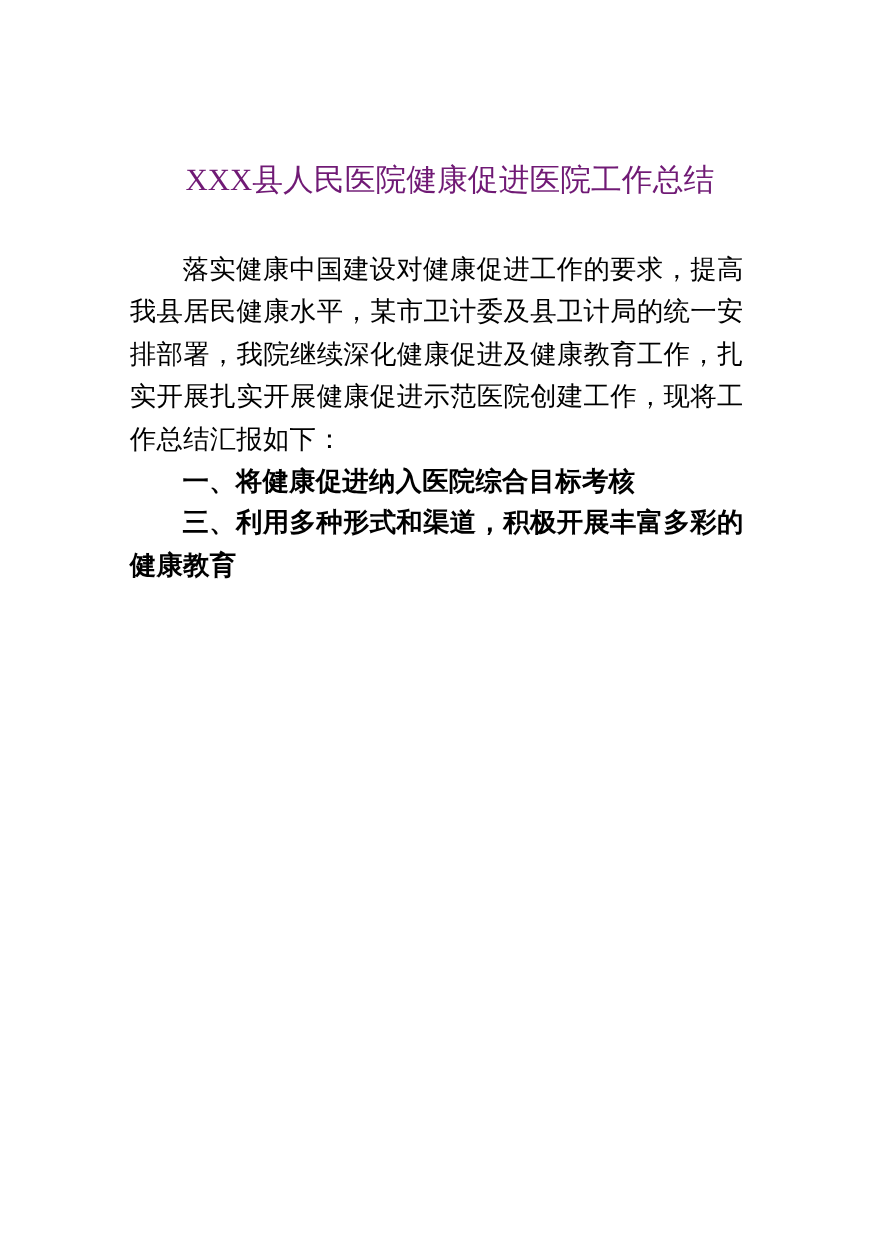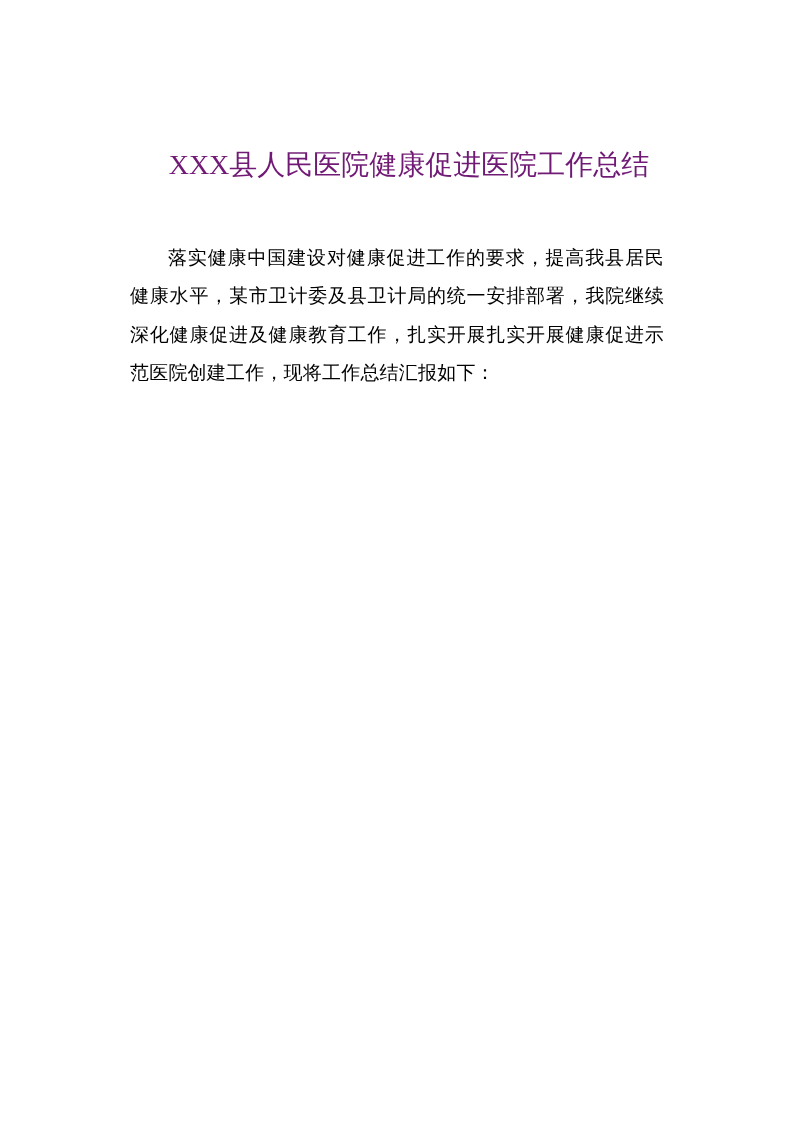--- a/index.html
+++ b/index.html
@@ -37,24 +37,24 @@
     font-size: 21px;
     line-height: 38.4px;
     letter-spacing: 0.2px;
     text-align: justify;
     line-break: strict;
     word-break: normal;
     color: #000000;
   }
   .doc-content p,
   .doc-content h2 {
-    margin: 12px;
+    margin: 0;
     padding: 0;
     text-indent: 2em;
-    font-size: 19px;
+    font-size: 24px;
     line-height: 38.4px;
     font-weight: 400;
   }
   .doc-content h2.heading {
     font-family: "Liberation Sans", "DejaVu Sans", sans-serif;
     font-weight: 700;
   }
   
   .doc-content h2.heading-hang {
     margin-right: -16px;
@@ -64,20 +64,22 @@
 <body>
 
 <div class="page">
 
   <h1 class="doc-title">XXX县人民医院健康促进医院工作总结</h1>
 
   <div class="doc-content">
 
     <p class="body-para">落实健康中国建设对健康促进工作的要求，提高我县居民健康水平，某市卫计委及县卫计局的统一安排部署，我院继续深化健康促进及健康教育工作，扎实开展扎实开展健康促进示范医院创建工作，现将工作总结汇报如下：</p>
 
+    <h2 class="heading">一、将健康促进纳入医院综合目标考核</h2>
 
 
 
 
+    <h2 class="heading">三、利用多种形式和渠道，积极开展丰富多彩的健康教育</h2>
 
   </div>
 
 </div>
 
 </body></html>

